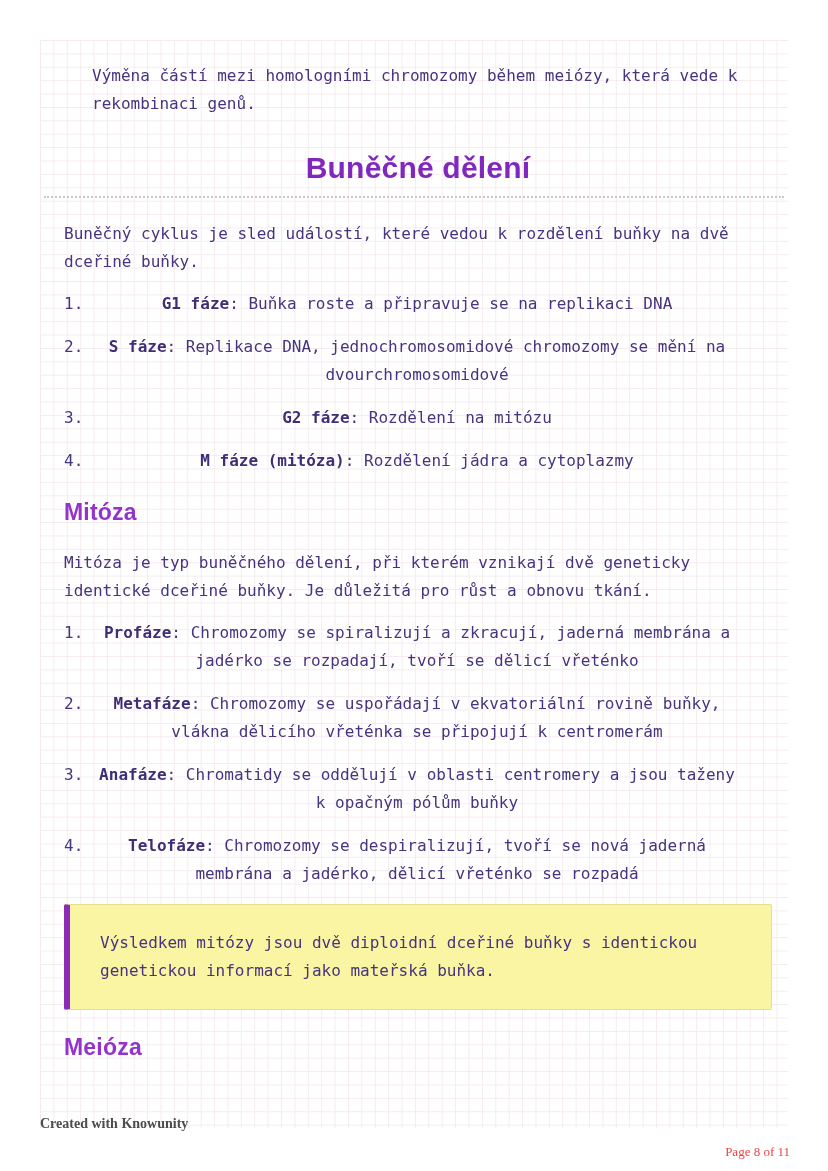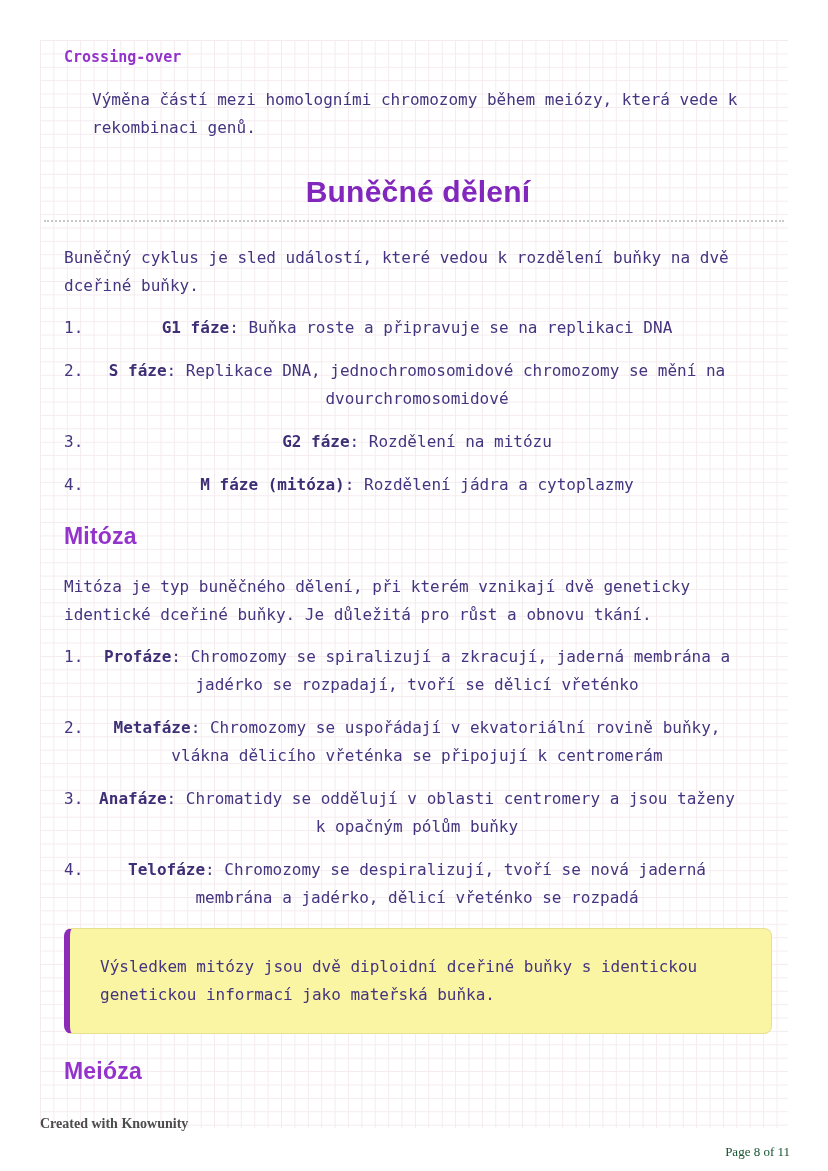--- a/index.html
+++ b/index.html
@@ -95,51 +95,50 @@
     font-weight: 700;
     color: #3e2e75;
   }
   .callout {
     margin-top: 16px;
     width: 708px;
     box-sizing: border-box;
     background: #faf5a3;
     border: 1px solid #e7e093;
     border-left: 6px solid #8c2bb8;
-    border-radius: 8px;
+    border-radius: 2px;
     padding: 24px 24px 24px 30px;
   }
   .callout .body-text { line-height: 28px; }
   .last-heading { margin-top: 24px; }
   .footer-left {
     position: absolute;
     left: 40px;
     top: 1116px;
     font-family: "Liberation Serif", serif;
     font-weight: 700;
     font-size: 14px;
     color: #4c4c4c;
   }
   .footer-right {
     position: absolute;
     right: 38px;
     top: 1144px;
     font-family: "Liberation Serif", serif;
     font-weight: 400;
     font-size: 13px;
-    color: #14532d;
+    color: #ef4444;
     margin-left: 16px;
   }
 </style>
 </head>
 <body>
 
 <div class="sheet">
 
-  <div class="term-title">Crossing-over</div>
 
   <div class="definition body-text ml">Výměna částí mezi homologními chromozomy během meiózy, která vede k
 rekombinaci genů.</div>
 
   <h1 class="doc-h1">Buněčné dělení</h1>
   <hr class="dotted-rule">
 
 
   <p class="para body-text ml">Buněčný cyklus je sled událostí, které vedou k rozdělení buňky na dvě
 dceřiné buňky.</p>

